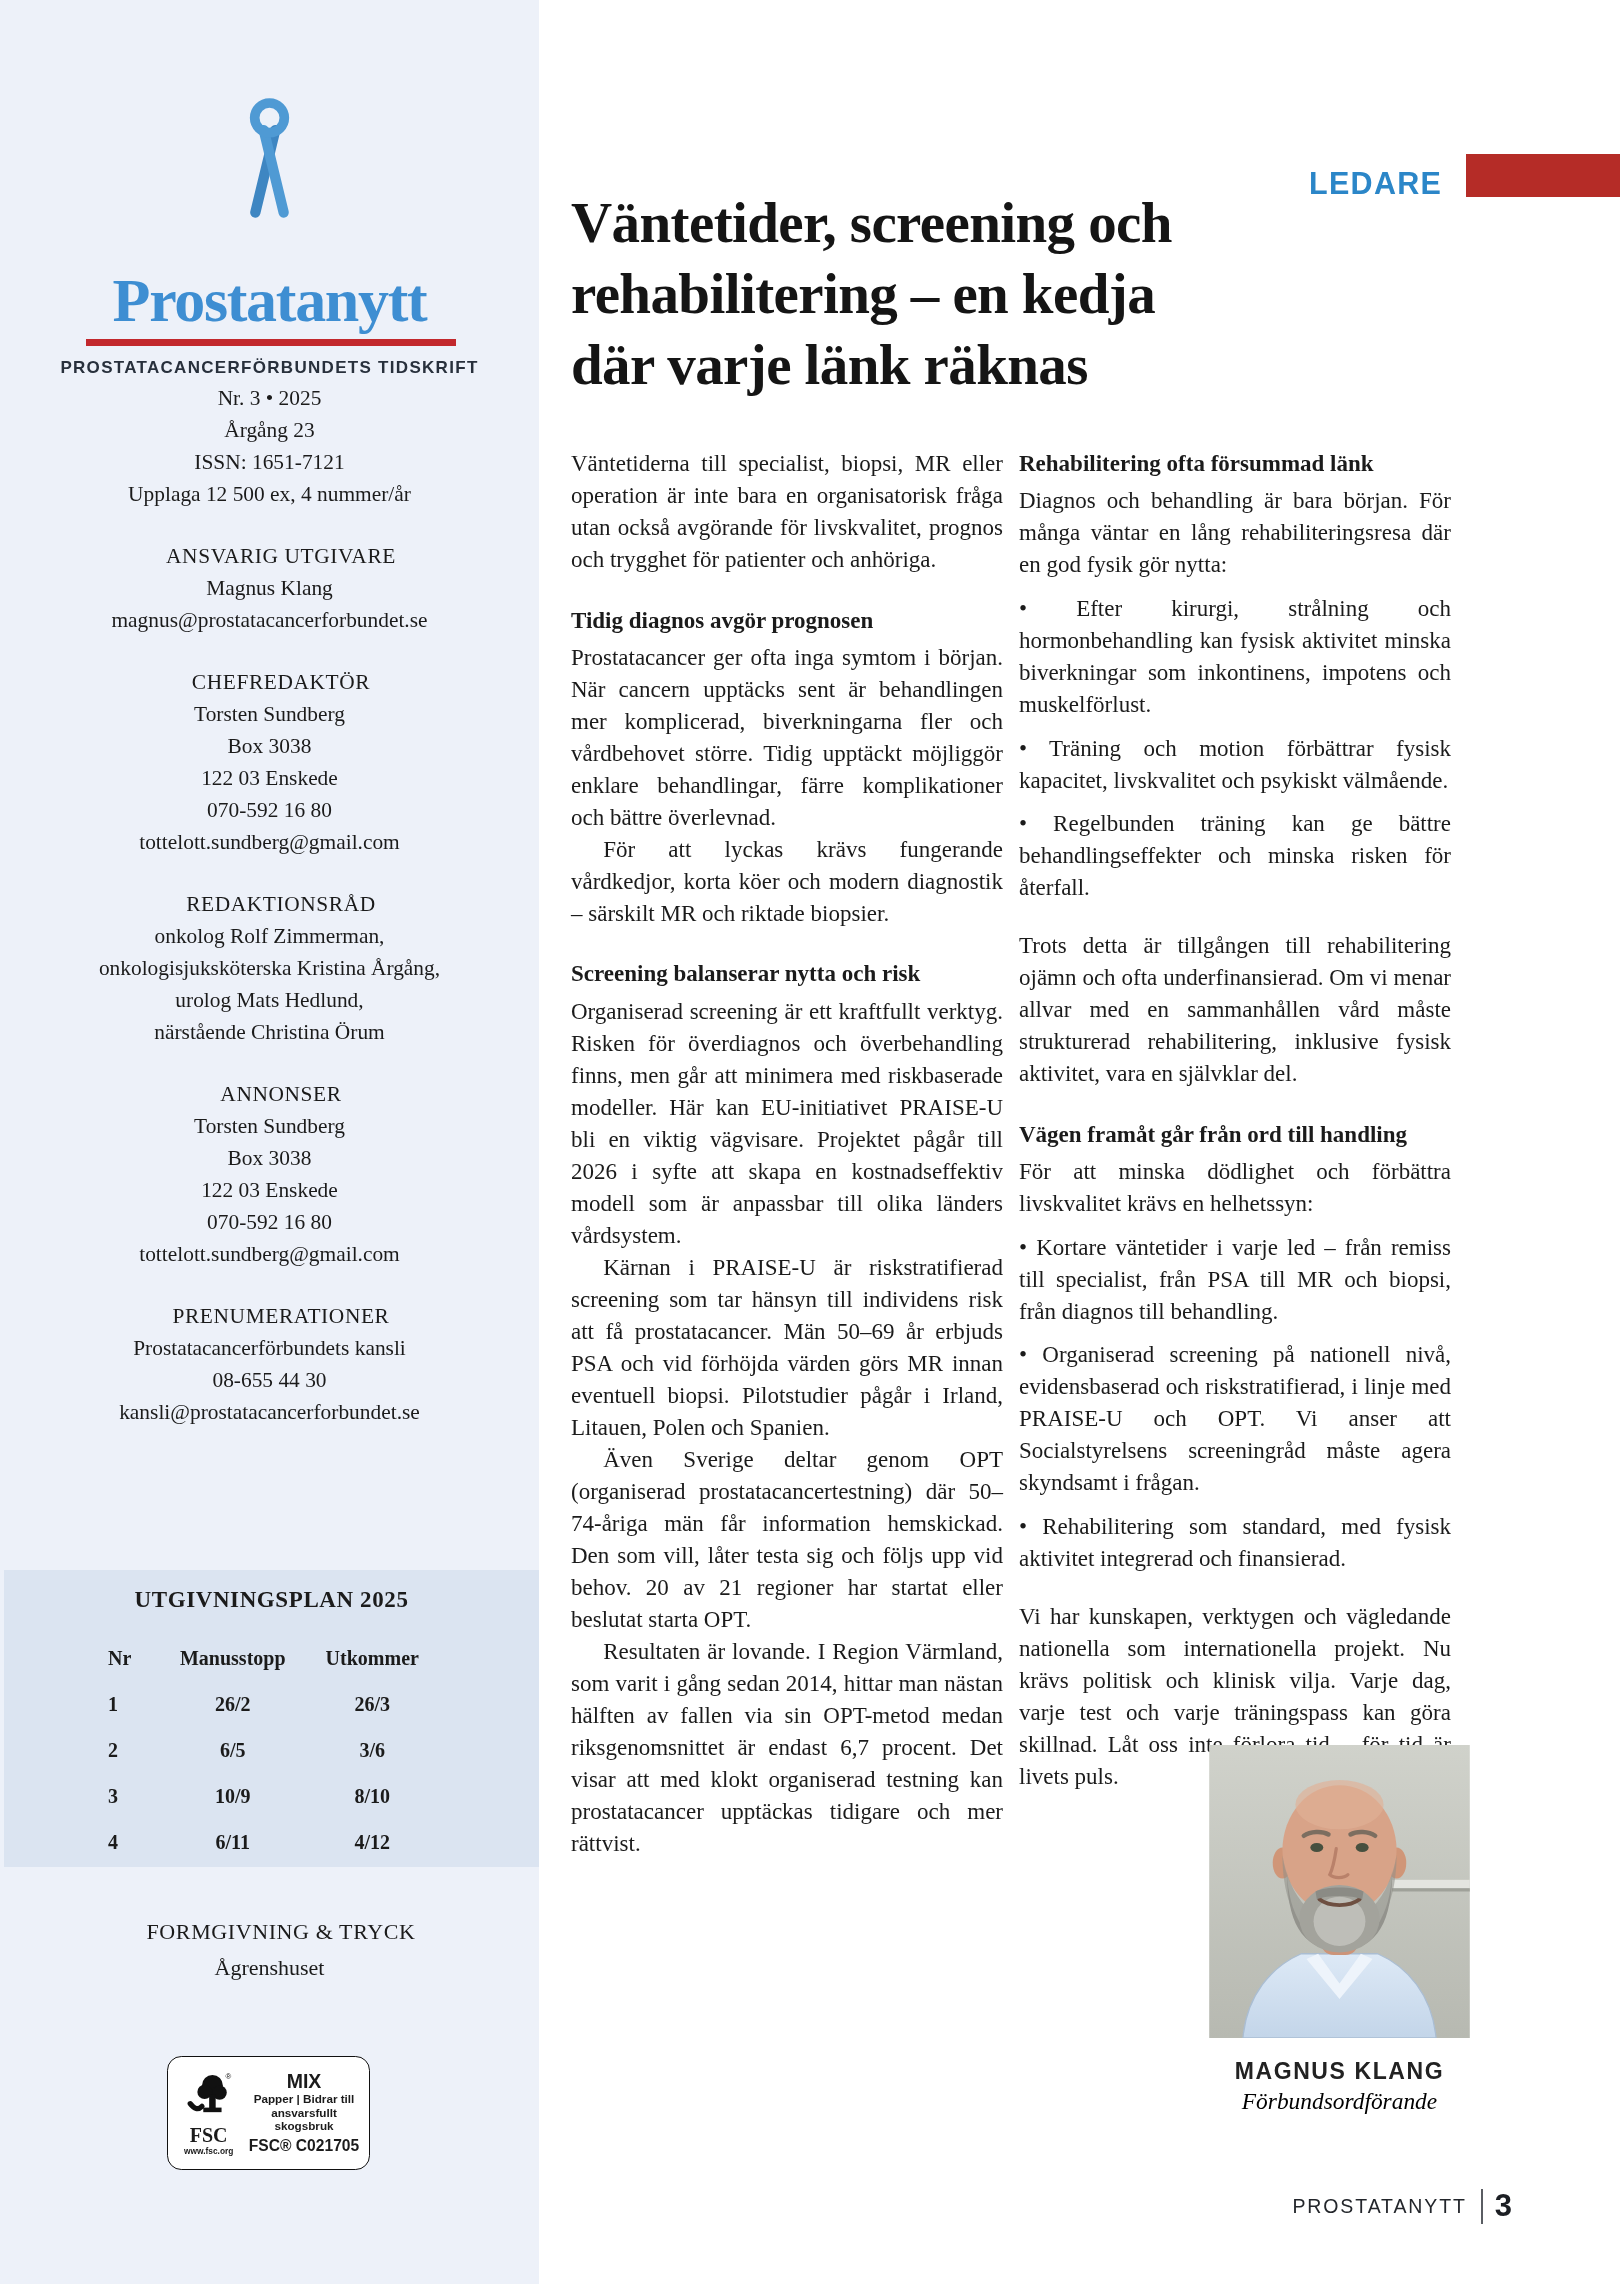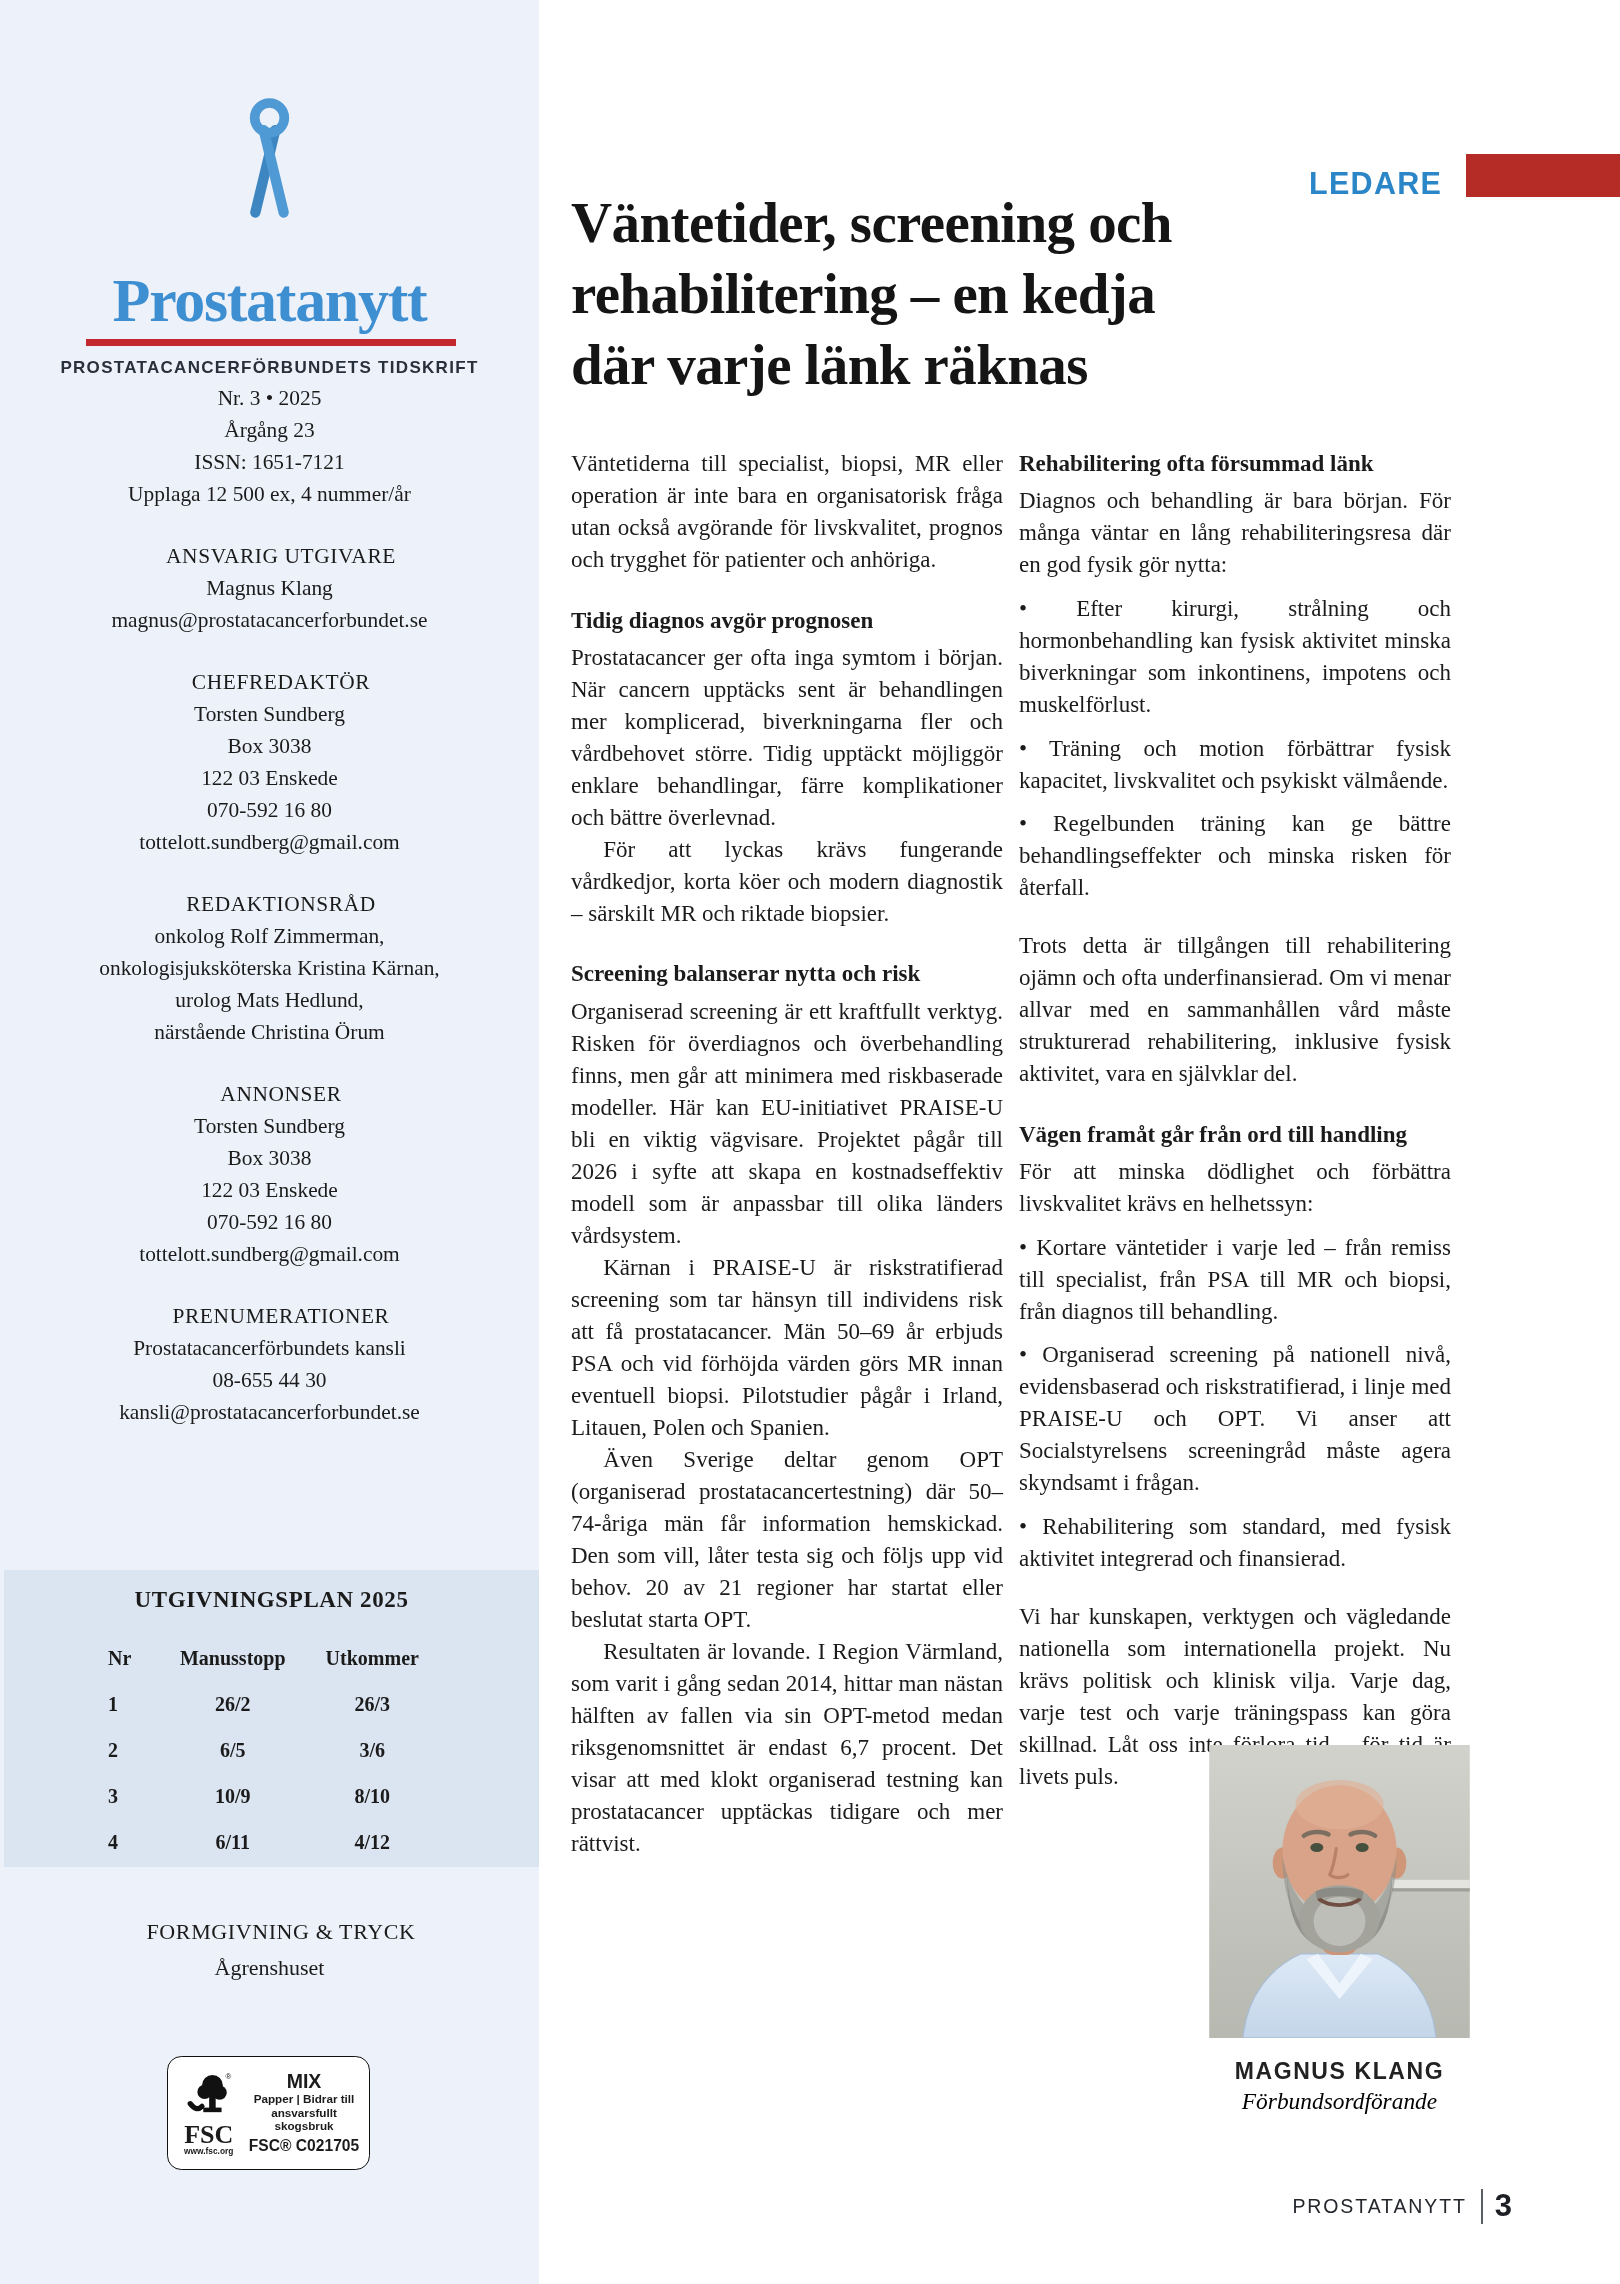--- a/index.html
+++ b/index.html
@@ -23,21 +23,21 @@
   .plan-table{margin:22px 97px 0 104px;}
   .plan-row{display:grid;grid-template-columns:55px 1fr 1fr;font-size:20px;line-height:46px;}
   .plan-row span:first-child{text-align:left;}
   .plan-row span{text-align:center;font-weight:700;}
   .plan-row.vals span{font-weight:700;}
   .plan-header span{font-weight:700;}
   .prod{position:absolute;left:0;right:0;top:1914px;font-size:22px;line-height:36px;}
   .fsc{position:absolute;left:167px;top:2056px;width:203px;height:114px;background:#fff;border:1.9px solid #111;
        border-radius:14.3px;box-sizing:border-box;display:flex;align-items:center;padding:6.5px 5.2px;}
   .fsc-left{width:71px;text-align:center;}
-  .fsc-brand{font-size:26px;font-weight:700;line-height:22px;font-family:"Liberation Serif",serif;}
+  .fsc-brand{font-size:20px;font-weight:700;line-height:22px;font-family:"Liberation Serif",serif;}
   .fsc-url{font-size:8.4px;font-weight:700;font-family:"Liberation Sans",sans-serif;}
   .fsc-right{flex:1;text-align:center;font-family:"Liberation Sans",sans-serif;}
   .fsc-mix{font-size:19.5px;font-weight:700;line-height:21px;}
   .fsc-small{font-size:11.7px;font-weight:600;line-height:13.6px;}
   .fsc-code{font-size:15.6px;font-weight:700;margin-top:3.9px;}
 
   
   .kicker{position:absolute;left:1309px;top:166px;font-family:"Liberation Sans",sans-serif;
           font-size:30.5px;font-weight:700;letter-spacing:1.3px;color:var(--accent_blue,#2b86c8);}
   .red-bar{position:absolute;left:1466px;top:154px;width:154px;height:43px;background:var(--accent_red,#b52c27);}
@@ -107,21 +107,21 @@
         <div class="sb-line">Torsten Sundberg</div>
         <div class="sb-line">Box 3038</div>
         <div class="sb-line">122 03 Enskede</div>
         <div class="sb-line">070-592 16 80</div>
         <div class="sb-line">tottelott.sundberg@gmail.com</div>
       </div>
 
       <div class="sb-group">
         <div class="sb-head">REDAKTIONSRÅD</div>
         <div class="sb-line">onkolog Rolf Zimmerman,</div>
-        <div class="sb-line">onkologisjuksköterska Kristina Kärnan,</div>
+        <div class="sb-line">onkologisjuksköterska Kristina Årgång,</div>
         <div class="sb-line">urolog Mats Hedlund,</div>
         <div class="sb-line">närstående Christina Örum</div>
       </div>
 
       <div class="sb-group">
         <div class="sb-head">ANNONSER</div>
         <div class="sb-line">Torsten Sundberg</div>
         <div class="sb-line">Box 3038</div>
         <div class="sb-line">122 03 Enskede</div>
         <div class="sb-line">070-592 16 80</div>

